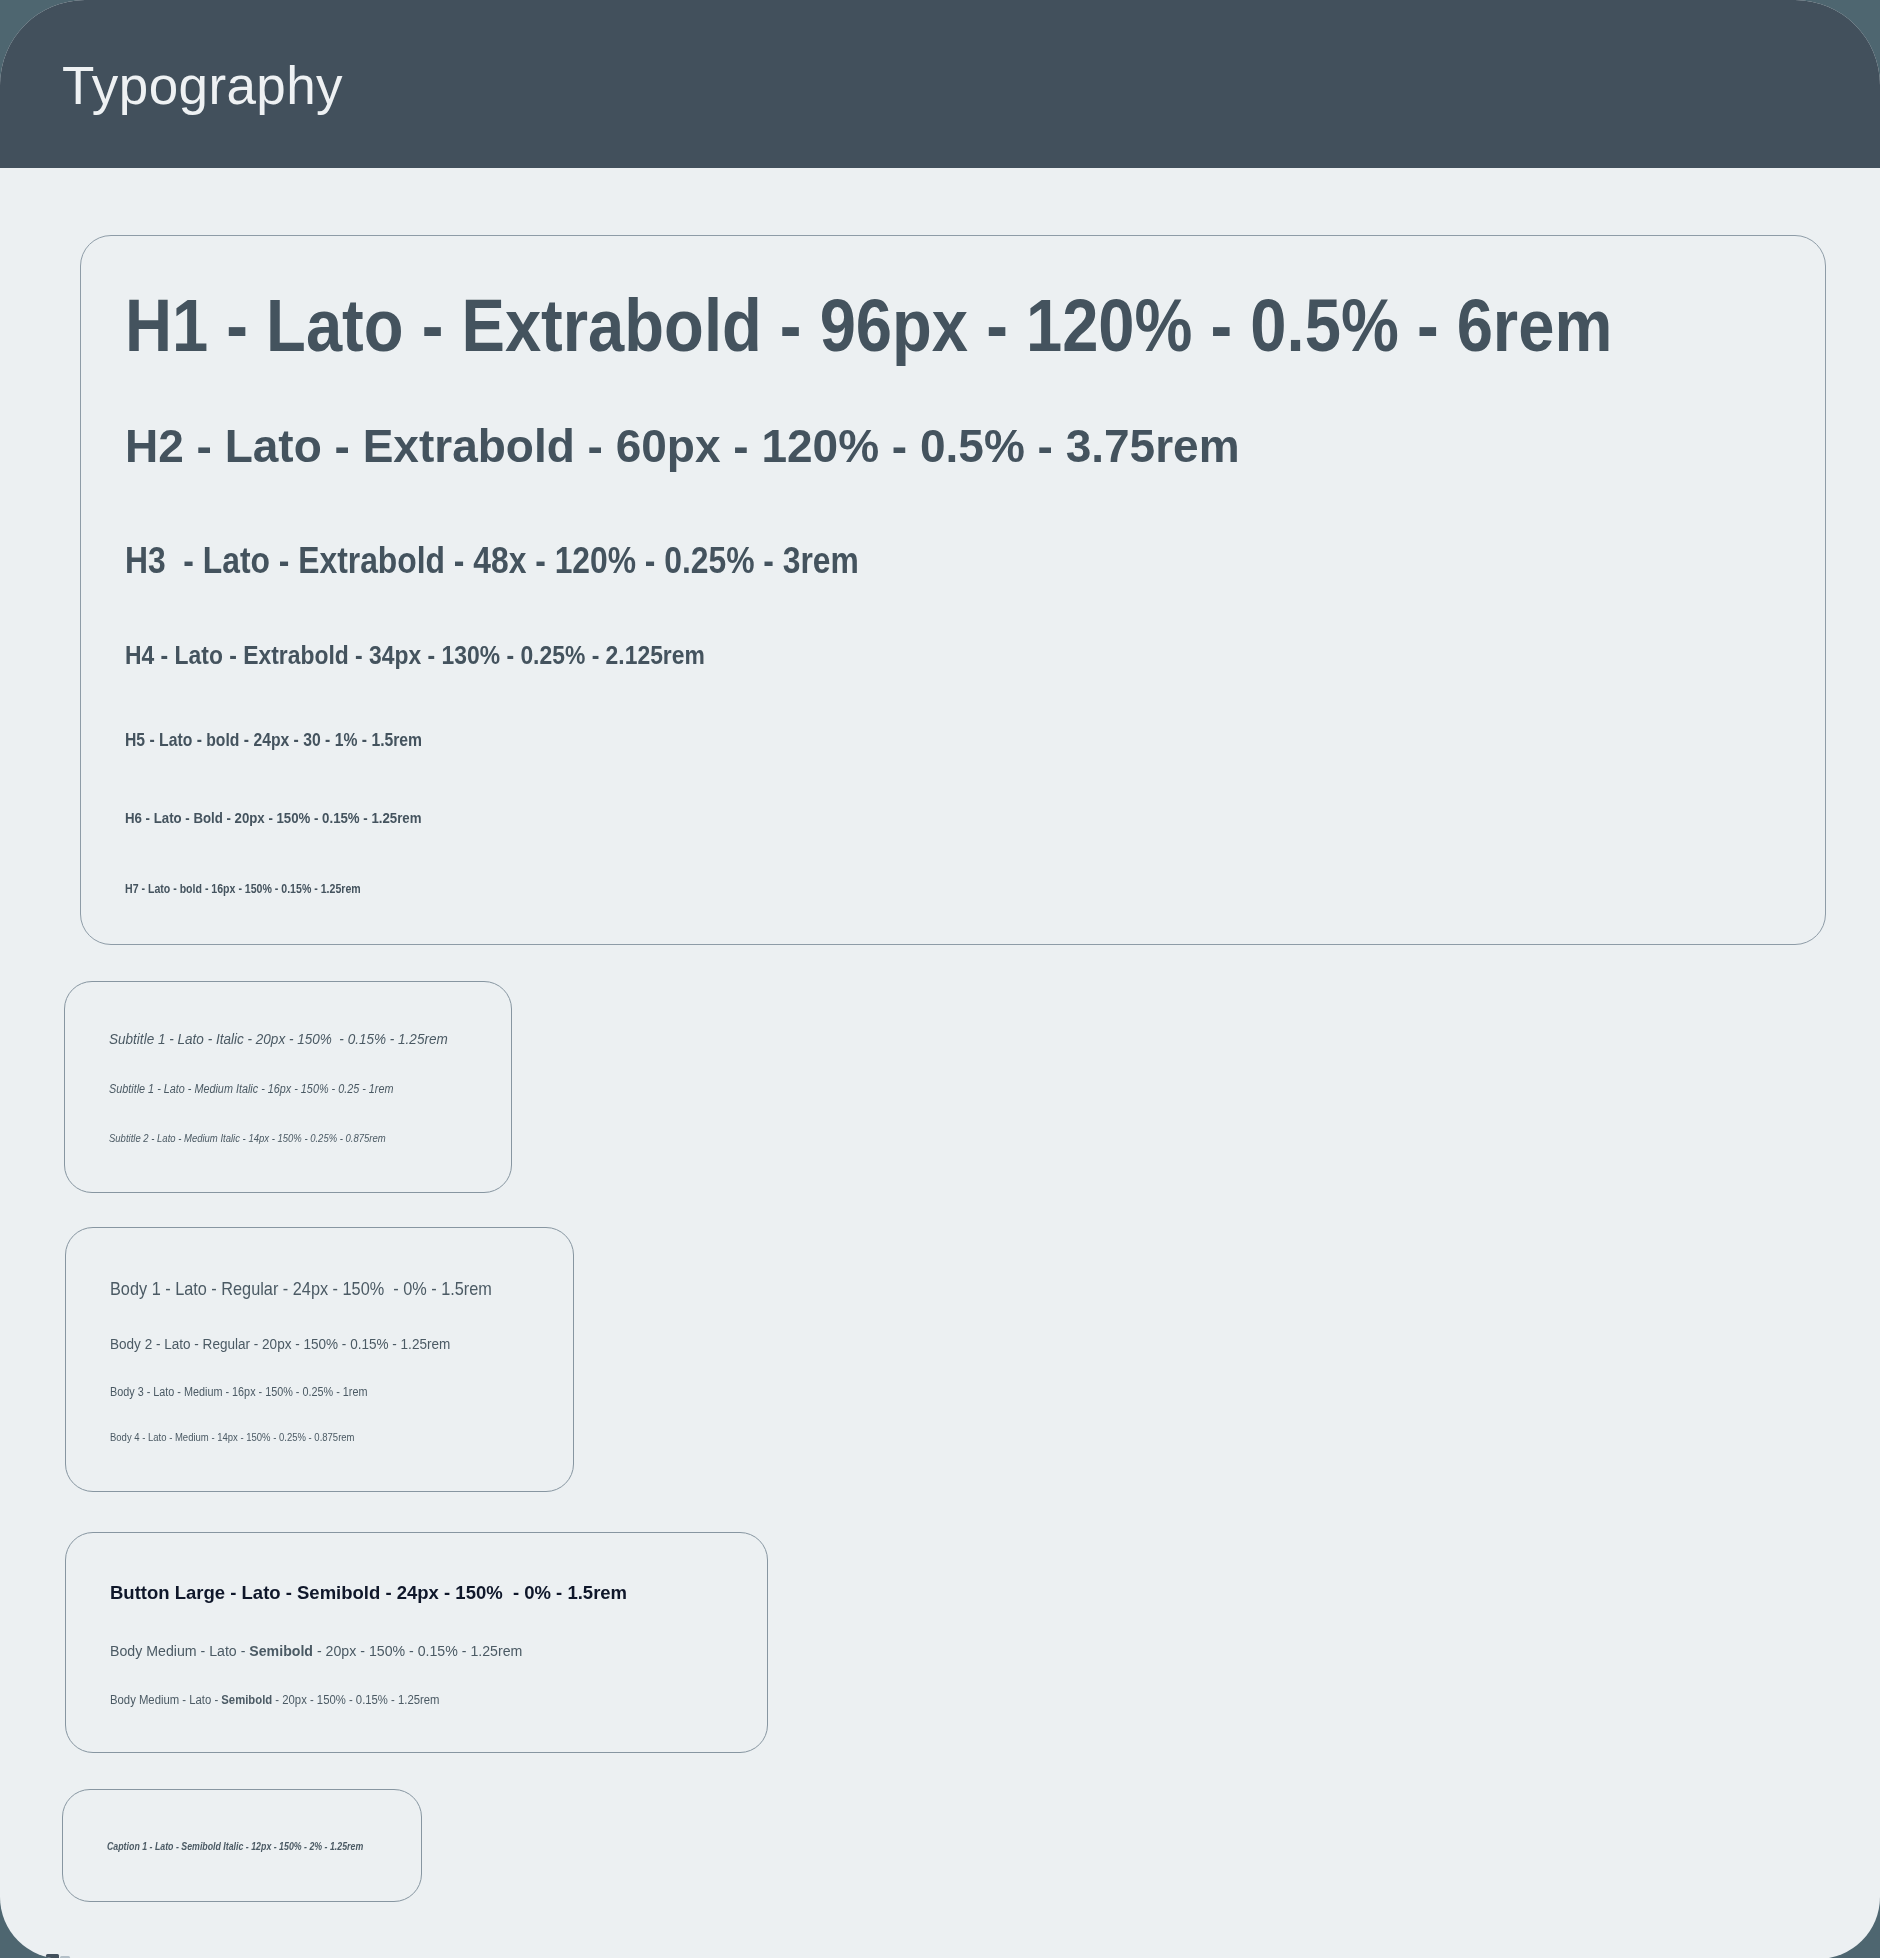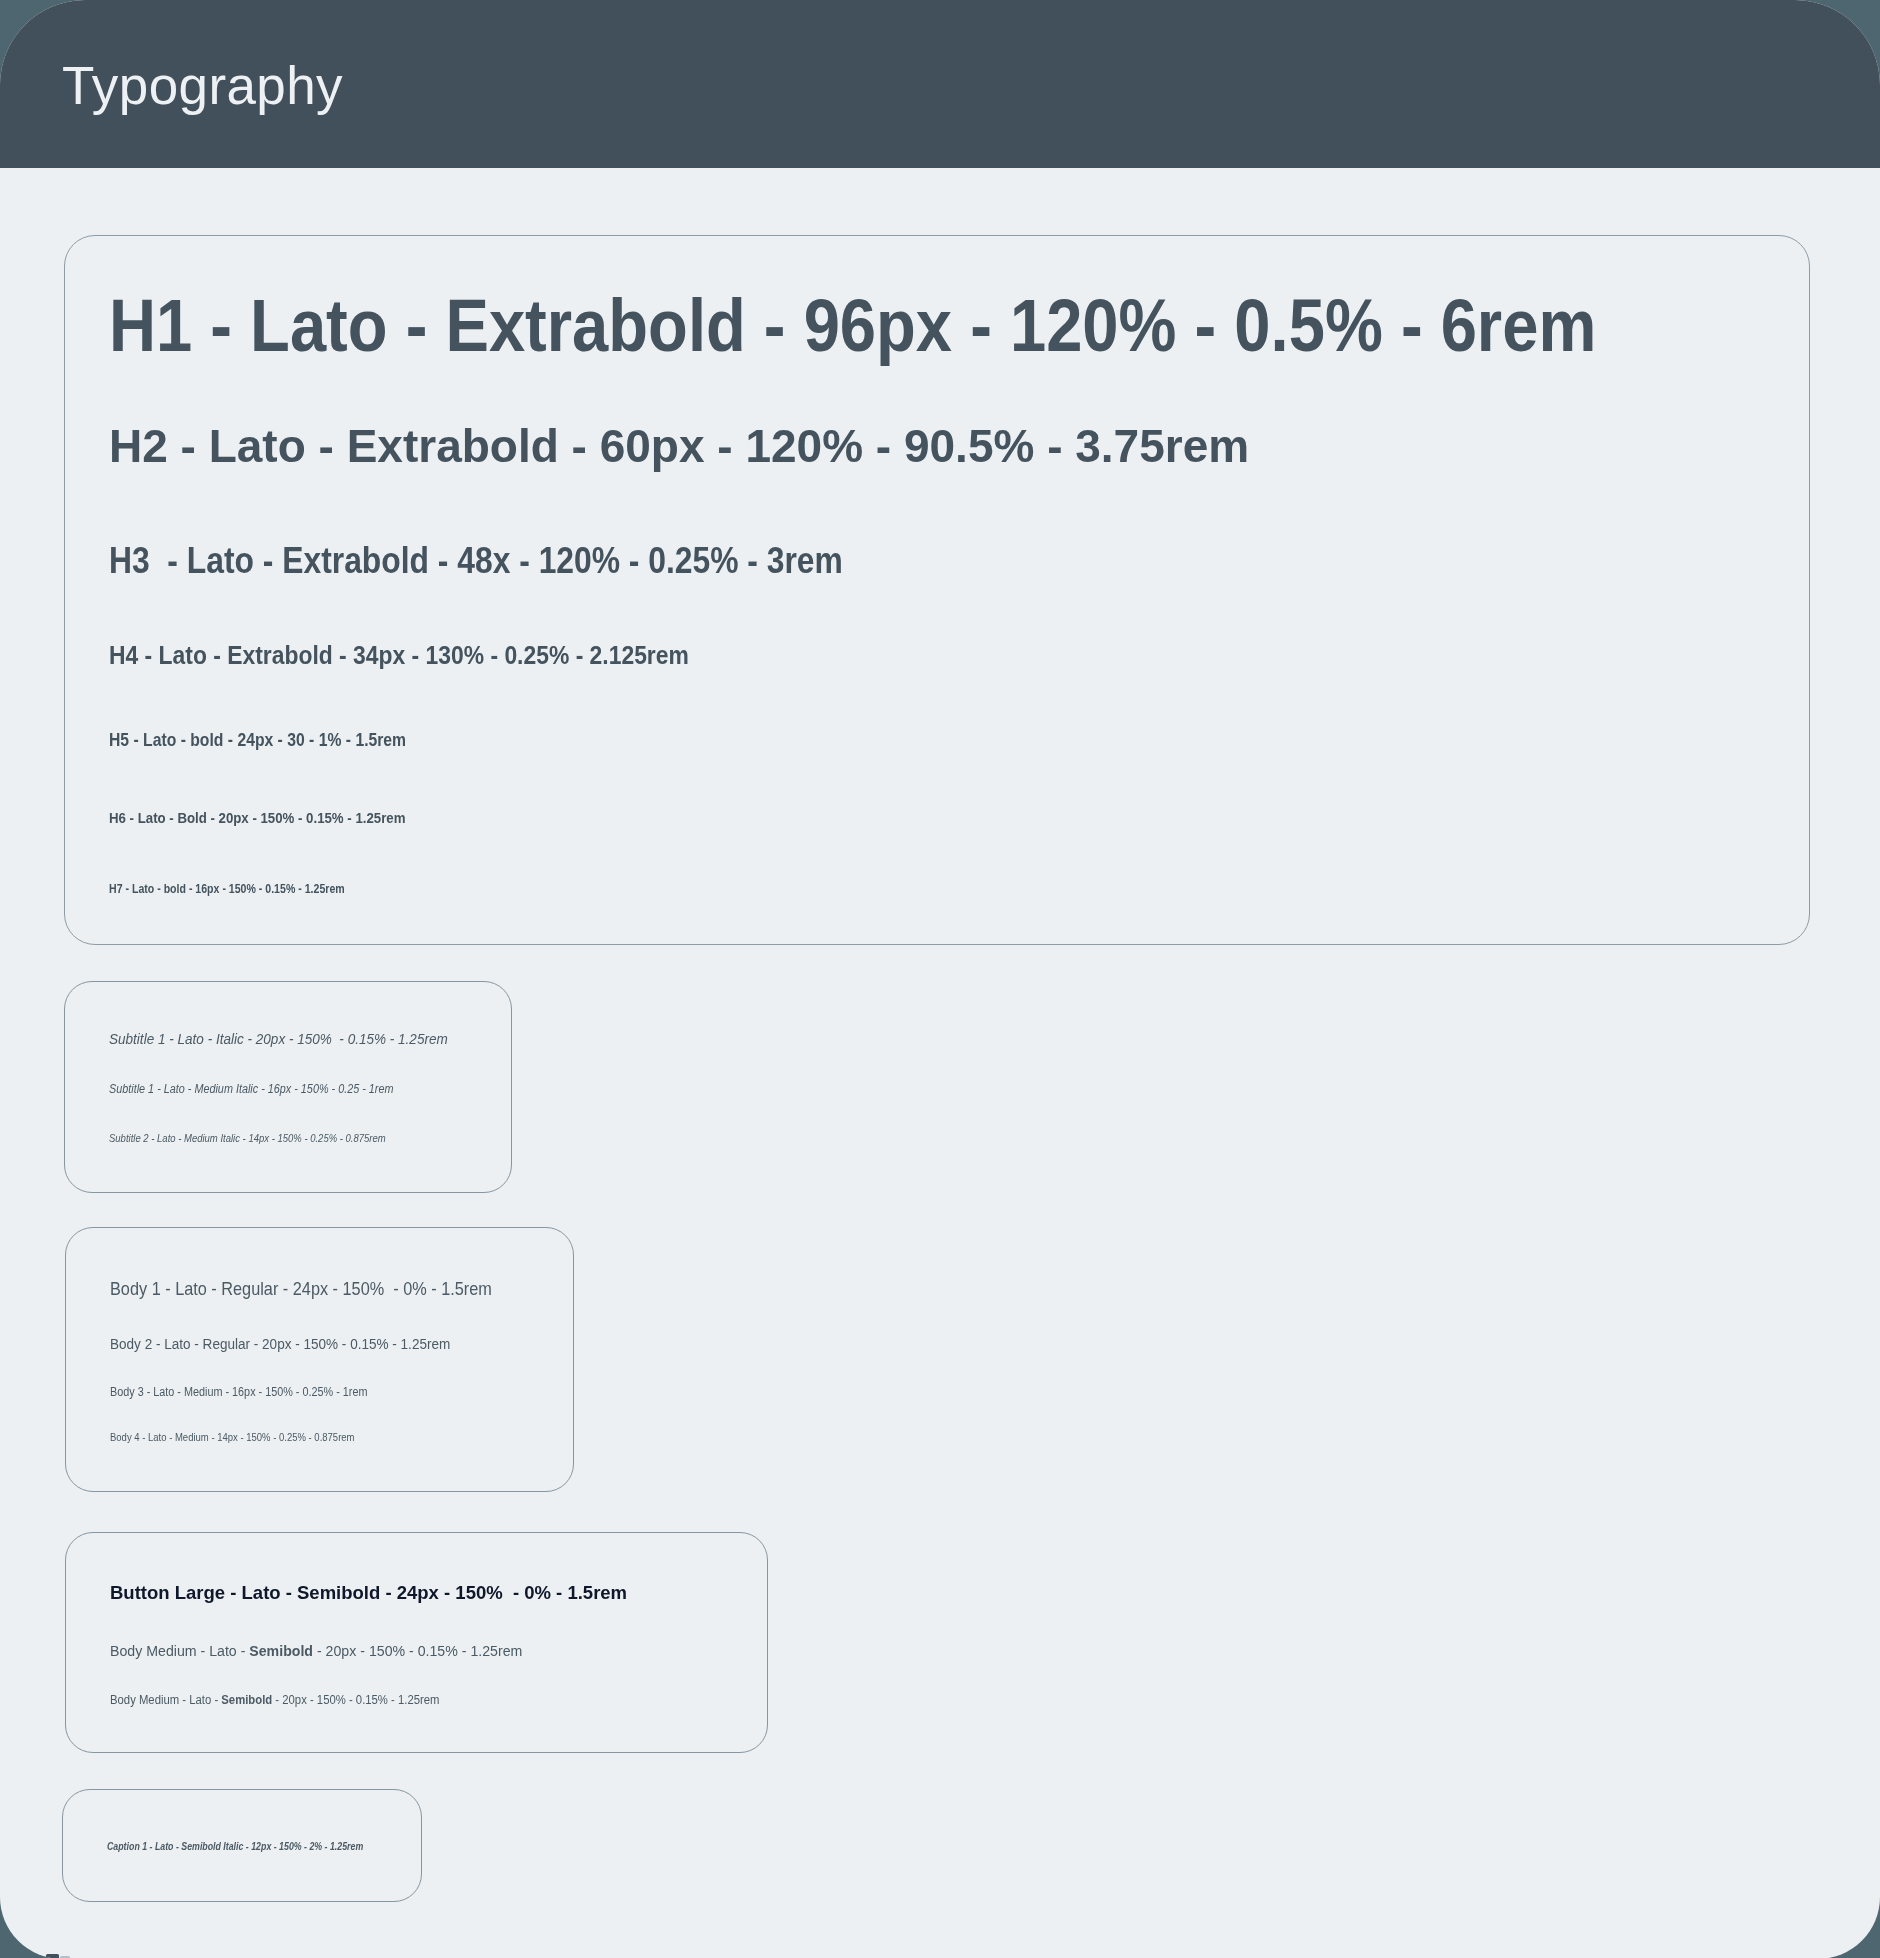--- a/index.html
+++ b/index.html
@@ -23,21 +23,21 @@
   }
   .app-title{
     position:absolute;left:62px;top:59px;margin:0;
     font-size:53px;font-weight:400;letter-spacing:0.4px;
     color:var(--header_text);white-space:pre;line-height:1;
   }
   .card{
     position:absolute;border:1.5px solid var(--card_border);
     border-radius:28px;background:transparent;
   }
-  #card-headings{left:64px;top:235px;width:1746px;height:710px;border-radius:31px;border-color:#8e9ca7;padding-left:11px;}
+  #card-headings{left:80px;top:235px;width:1746px;height:710px;border-radius:31px;border-color:#8e9ca7;padding-left:11px;}
   #card-subtitles{left:64px;top:981px;width:448px;height:212px;text-align:right;}
   #card-body{left:65px;top:1227px;width:509px;height:265px;padding-left:20px;}
   #card-buttons{left:65px;top:1532px;width:703px;height:221px;}
   #card-caption{left:62px;top:1789px;width:360px;height:113px;}
   .row{
     position:absolute;left:44px;line-height:1.18;white-space:pre;
     color:var(--body_text);transform:scaleX(0.88);transform-origin:left center;
   }
   .hrow{font-weight:800;color:var(--heading_text);}
   .sx100{transform:scaleX(1);}
@@ -74,21 +74,21 @@
 <body>
 
 <div class="page-frame">
 
   <header class="app-header">
     <h1 class="app-title">Typography</h1>
   </header>
 
   <section class="card" id="card-headings">
     <div class="row hrow r-h1">H1 - Lato - Extrabold - 96px - 120% - 0.5% - 6rem</div>
-    <div class="row hrow r-h2">H2 - Lato - Extrabold - 60px - 120% - 90.5% - 3.75rem</div>
+    <div class="row hrow r-h2">H2 - Lato - Extrabold - 60px - 120% - 0.5% - 3.75rem</div>
     <div class="row hrow r-h3">H3  - Lato - Extrabold - 48x - 120% - 0.25% - 3rem</div>
     <div class="row hrow r-h4">H4 - Lato - Extrabold - 34px - 130% - 0.25% - 2.125rem</div>
     <div class="row hrow r-h5">H5 - Lato - bold - 24px - 30 - 1% - 1.5rem</div>
     <div class="row hrow r-h6">H6 - Lato - Bold - 20px - 150% - 0.15% - 1.25rem</div>
     <div class="row hrow r-h7">H7 - Lato - bold - 16px - 150% - 0.15% - 1.25rem</div>
   </section>
 
   <section class="card" id="card-subtitles">
     <div class="row r-s1">Subtitle 1 - Lato - Italic - 20px - 150%  - 0.15% - 1.25rem</div>
     <div class="row r-s2">Subtitle 1 - Lato - Medium Italic - 16px - 150% - 0.25 - 1rem</div>

